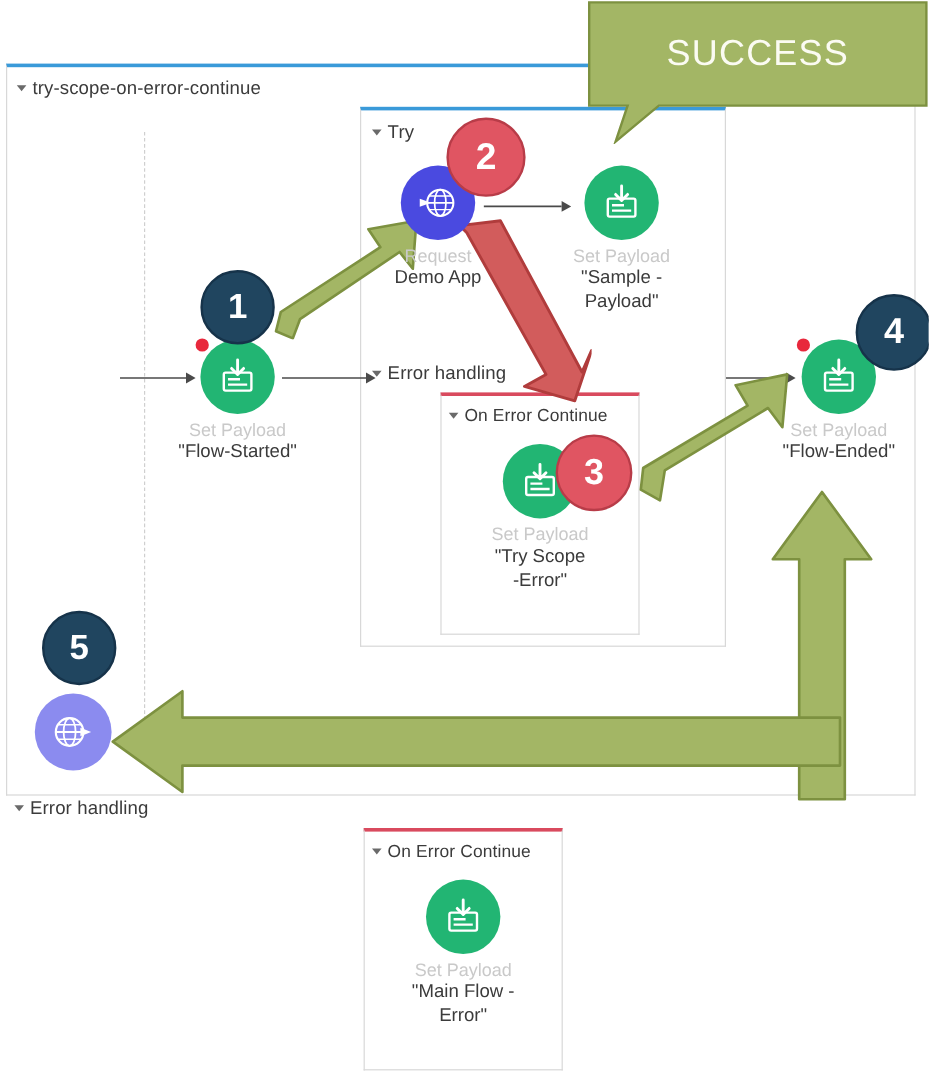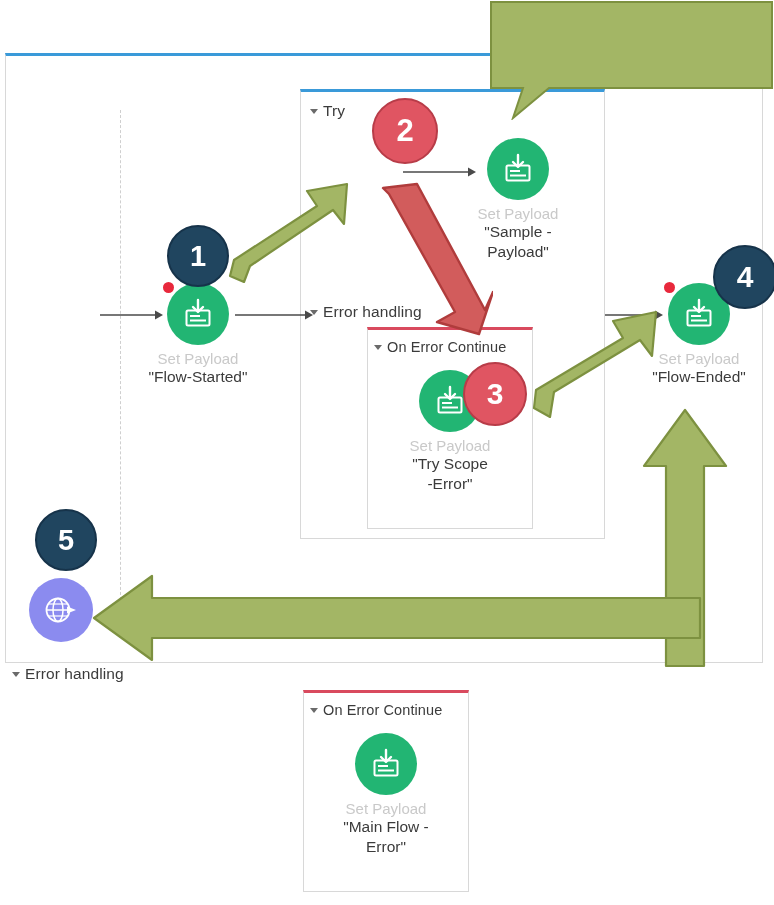--- a/index.html
+++ b/index.html
@@ -110,20 +110,23 @@
     border-left: 1px dashed #cfcfcf;
   }
 </style>
 </head>
 <body>
 
 <div id="canvas">
 
   <div class="scope-box top-blue" style="left:5px; top:53px; width:758px; height:610px; border-left-color:#d8d8d8; border-right-color:#d8d8d8; border-bottom-color:#d8d8d8;"></div>
 
+  <div class="scope-label" style="left:14px; top:65px;">
+    <span class="caret"></span><span>try-scope-on-error-continue</span>
+  </div>
 
   <div class="guide" style="left:120px; top:110px; height:500px;"></div>
 
   <div class="scope-box top-blue" style="left:300px; top:89px; width:305px; height:450px;"></div>
 
   <div class="scope-label" style="left:310px; top:102px;">
     <span class="caret"></span><span>Try</span>
   </div>
 
   <div class="scope-label" style="left:310px; top:303px;">
@@ -182,36 +185,53 @@
     <polygon points="2,46 60,4 60,26 608,26 608,66 60,66 60,88" fill="#a3b665" stroke="#7d9140" stroke-width="2.2" stroke-linejoin="round"></polygon>
   </svg>
 
   <svg class="abs" style="left:373px; top:182px;" width="120" height="155" viewBox="0 0 120 155">
     <polygon points="10,6 44,2 112,128 120,110 106,152 64,140 82,130 16,12" fill="#d25c5c" stroke="#b03c3c" stroke-width="2.4" stroke-linejoin="round"></polygon>
   </svg>
 
   <svg class="abs" style="left:489px; top:0px;" width="285" height="120" viewBox="0 0 285 120">
     <path d="M2,2 L283,2 L283,88 L60,88 L24,118 L34,88 L2,88 Z" fill="#a3b665" stroke="#7d9140" stroke-width="2"></path>
   </svg>
+  <div class="abs" style="left:489px; top:0px; width:285px; height:90px; display:flex; align-items:center; justify-content:center;">
+    <span class="callout-text">SUCCESS</span>
+  </div>
 
 
   <div class="node" style="left:148px; top:283px; width:100px;">
     <div class="node-circle green" style="width:62px; height:62px;">
       <span class="red-dot"></span>
       <svg width="36" height="36" viewBox="0 0 36 36">
         <path d="M18 4 L18 14 M13 11 L18 16 L23 11" stroke="#ffffff" stroke-width="2.4" fill="none" stroke-linecap="round" stroke-linejoin="round"></path>
         <rect x="6.5" y="14.5" width="23" height="15" rx="1.5" fill="none" stroke="#ffffff" stroke-width="2"></rect>
         <line x1="10" y1="20" x2="20" y2="20" stroke="#ffffff" stroke-width="2"></line>
         <line x1="10" y1="24.5" x2="26" y2="24.5" stroke="#ffffff" stroke-width="2"></line>
       </svg>
     </div>
     <div class="node-type">Set Payload</div>
     <div class="node-name">"Flow-Started"</div>
   </div>
 
+  <div class="node" style="left:315px; top:138px; width:100px;">
+    <div class="node-circle blue" style="width:62px; height:62px;">
+      <svg width="38" height="38" viewBox="0 0 40 40">
+        <circle cx="22" cy="20" r="11.5" fill="none" stroke="#ffffff" stroke-width="1.8"></circle>
+        <ellipse cx="22" cy="20" rx="5" ry="11.5" fill="none" stroke="#ffffff" stroke-width="1.5"></ellipse>
+        <line x1="10.5" y1="20" x2="33.5" y2="20" stroke="#ffffff" stroke-width="1.5"></line>
+        <line x1="12.5" y1="14" x2="31.5" y2="14" stroke="#ffffff" stroke-width="1.2"></line>
+        <line x1="12.5" y1="26" x2="31.5" y2="26" stroke="#ffffff" stroke-width="1.2"></line>
+        <polygon points="4,16.5 4,23.5 14,20" fill="#ffffff"></polygon>
+      </svg>
+    </div>
+    <div class="node-type">Request</div>
+    <div class="node-name">Demo App</div>
+  </div>
 
   <div class="node" style="left:468px; top:138px; width:100px;">
     <div class="node-circle green" style="width:62px; height:62px;">
       <svg width="36" height="36" viewBox="0 0 36 36">
         <path d="M18 4 L18 14 M13 11 L18 16 L23 11" stroke="#ffffff" stroke-width="2.4" fill="none" stroke-linecap="round" stroke-linejoin="round"></path>
         <rect x="6.5" y="14.5" width="23" height="15" rx="1.5" fill="none" stroke="#ffffff" stroke-width="2"></rect>
         <line x1="10" y1="20" x2="20" y2="20" stroke="#ffffff" stroke-width="2"></line>
         <line x1="10" y1="24.5" x2="26" y2="24.5" stroke="#ffffff" stroke-width="2"></line>
       </svg>
     </div>

